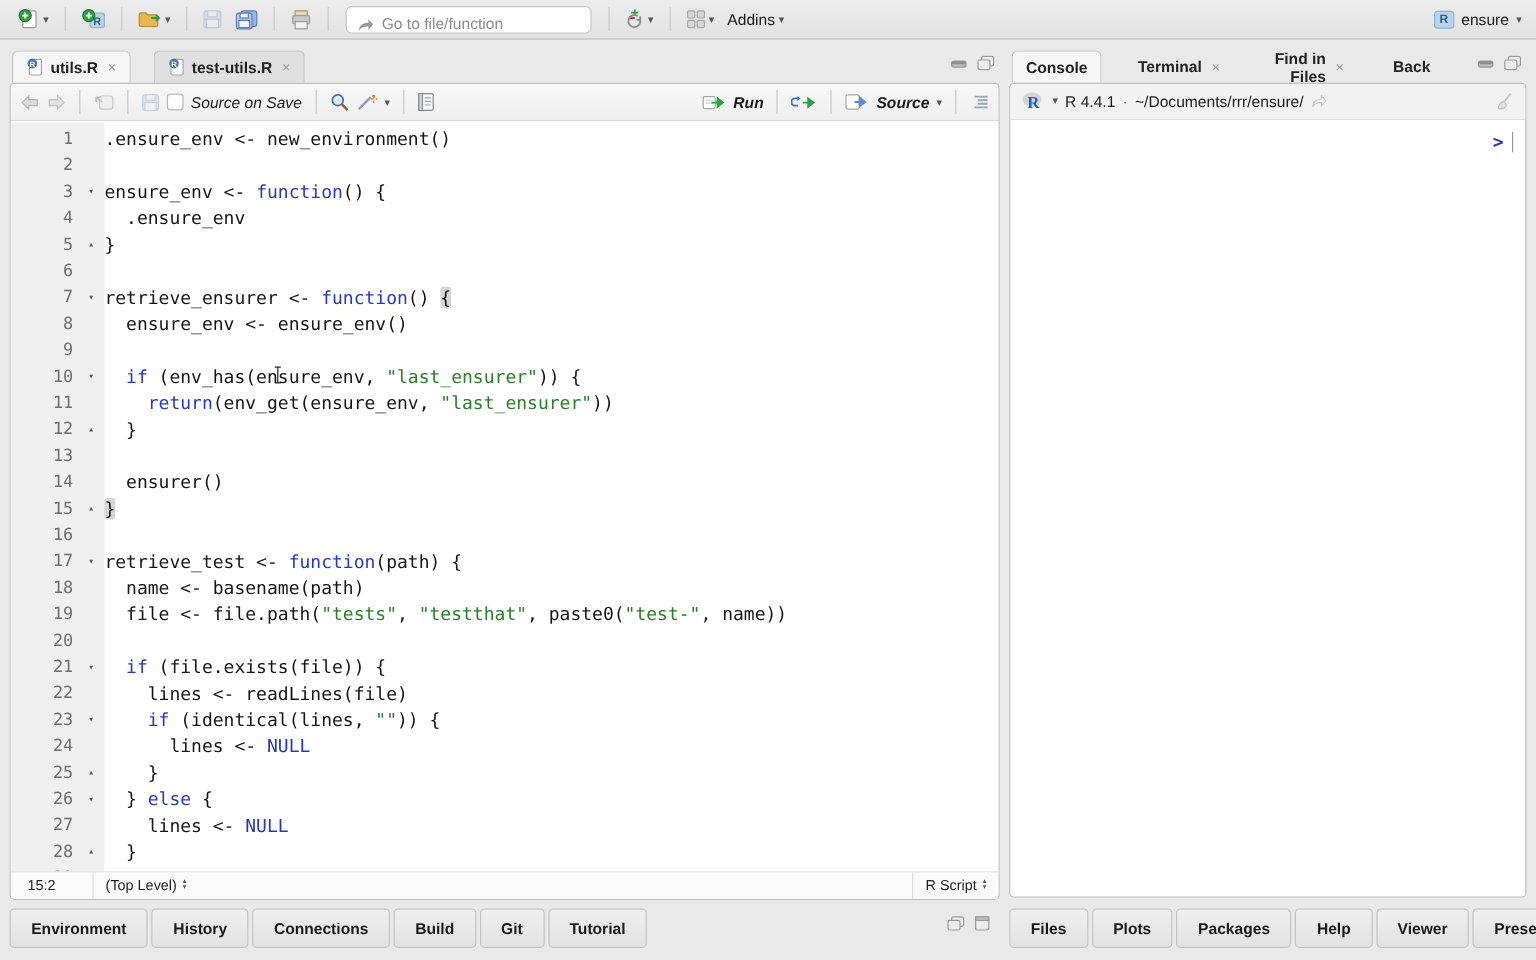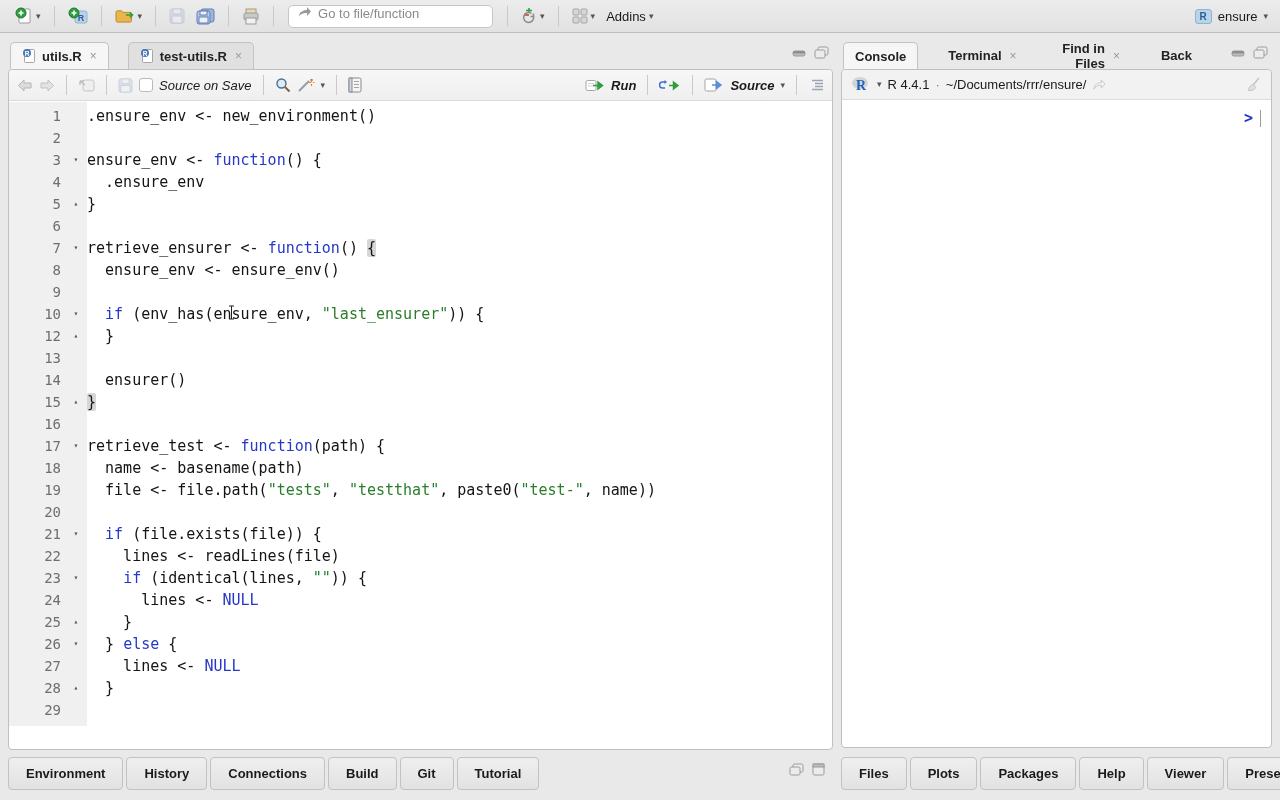--- a/index.html
+++ b/index.html
@@ -6,21 +6,21 @@
   html,body { width:1280px; height:800px; overflow:hidden; background:#e9e9e9;
     font-family:"Liberation Sans", sans-serif; -webkit-font-smoothing:antialiased; }
 
   
   .topbar { position:absolute; left:0; top:0; width:1280px; height:33px;
     background:linear-gradient(#ececec,#e2e2e2); border-bottom:1px solid #bdbdbd;
     display:flex; align-items:center; padding:0 12px; gap:5px; }
   .tbtn { display:flex; align-items:center; gap:3px; padding:2px 3px; border-radius:3px; }
   .sep { width:1px; height:20px; background:#c9c9c9; margin:0 5px; }
   .caret { font-size:9px; color:#555; line-height:1; }
-  .goto-box { display:flex; align-items:flex-start; gap:6px; background:#fff;
+  .goto-box { display:flex; align-items:flex-end; gap:6px; background:#fff;
     border:1px solid #c6c6c6; border-radius:5px; height:23px; width:205px; padding:0 8px; margin:0 4px; }
   .goto-box input { border:none; outline:none; font-size:13px; color:#444; width:150px;
     font-family:"Liberation Sans",sans-serif; background:transparent; }
   .goto-box input::placeholder { color:#8a8a8a; }
   .addins-label, .project-label { font-size:13px; color:#1a1a1a; }
   .topbar .spacer { flex:1; }
   .project-switcher { display:flex; align-items:center; gap:6px; }
   .rproj-badge { width:17px; height:15px; background:#b9d3ea; border:1px solid #8fb3d4;
     border-radius:3px; color:#2d5d94; font-size:10px; font-weight:bold; display:flex;
     align-items:center; justify-content:center; }
@@ -371,20 +371,25 @@
             <span class="ln">9</span>
             <span class="fold"></span>
             <span class="ct"></span>
           </div>
           <div class="cline">
             <span class="ln">10</span>
             <span class="fold">▾</span>
             <span class="ct"><span>  </span><span class="tk-k">if</span><span> (env_has(ensure_env, </span><span class="tk-s">"last_ensurer"</span><span>)) {</span></span>
           </div>
           <div class="cline">
+            <span class="ln">11</span>
+            <span class="fold"></span>
+            <span class="ct"><span>    </span><span class="tk-k">return</span><span>(env_get(ensure_env, </span><span class="tk-s">"last_ensurer"</span><span>))</span></span>
+          </div>
+          <div class="cline">
             <span class="ln">12</span>
             <span class="fold">▴</span>
             <span class="ct"><span>  }</span></span>
           </div>
           <div class="cline">
             <span class="ln">13</span>
             <span class="fold"></span>
             <span class="ct"></span>
           </div>
           <div class="cline">
@@ -468,20 +473,39 @@
             <span class="ct"></span>
           </div>
         </div>
       <span class="ibeam">
           <svg width="7" height="15" viewBox="0 0 7 15">
             <path d="M1 1h5M1 14h5M3.5 1v13" stroke="#222" fill="none"></path>
           </svg>
         </span>
     </div>
 
+    <div class="ed-status">
+      <span class="pos">15:2</span>
+      <div class="vdiv"></div>
+      <span class="scope">
+          <span>(Top Level)</span>
+          <span class="ud">
+            <span>▴</span>
+            <span>▾</span>
+          </span>
+        </span>
+      <div class="vdiv"></div>
+      <span class="ftype">
+          <span>R Script</span>
+          <span class="ud">
+            <span>▴</span>
+            <span>▾</span>
+          </span>
+        </span>
+    </div>
   </div>
 </div>
 
 <div class="console-pane">
   <div class="tabbar" id="console-tabs">
       <div class="tab active">
         <span>Console</span>
       </div>
       <div class="tab flat">
         <span>Terminal</span>

